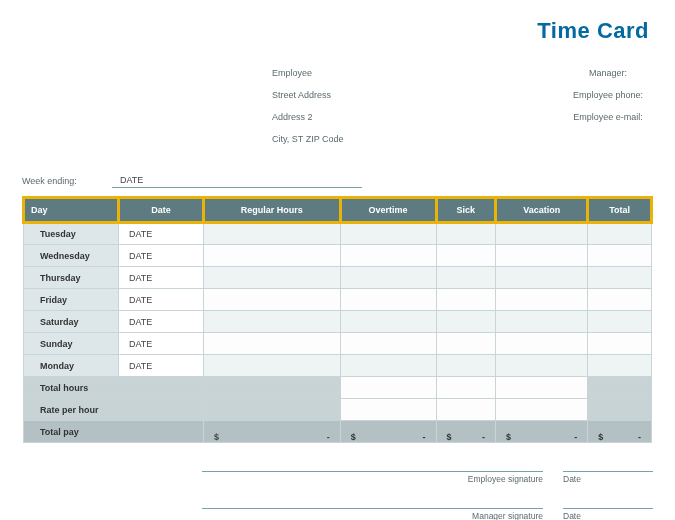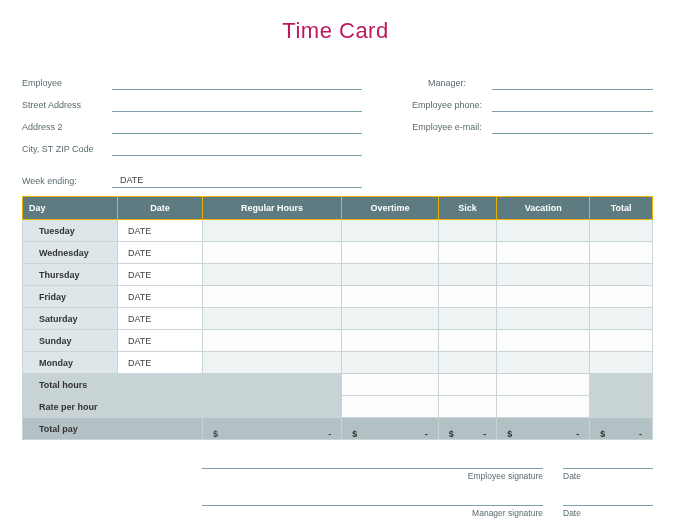--- a/index.html
+++ b/index.html
@@ -7,40 +7,41 @@
     width: 675px;
     height: 520px;
     background: #fff;
     font-family: Verdana, Geneva, sans-serif;
     font-size: 9px;
     color: #555b5e;
     padding: 18px 22px 0 22px;
     position: relative;
   }
   .title {
-    text-align: center;
+    text-align: right;
     font-size: 22px;
-    color: #be185d;
-    font-weight: 400;
+    color: #0369a1;
+    font-weight: 700;
     letter-spacing: 0.5px;
     margin-bottom: 24px;
     padding-right: 4px;
   }
   .header-fields {
     display: flex;
     gap: 40px;
     margin-bottom: 4px;
   }
   .col { flex: 1; }
   .col.left { flex: 0 0 340px; }
   .col.right { flex: 1; }
   .field-row {
     display: flex;
     align-items: flex-end;
     height: 22px;
+    flex-direction: column;
   }
   .field-label {
     font-size: 9px;
     color: #5a6a6e;
     width: 90px;
     flex-shrink: 0;
     padding-bottom: 2px;
   }
   .col.right .field-label { width: 90px; text-align: center; }
   .field-line {
@@ -71,21 +72,21 @@
     border-collapse: collapse;
     margin-top: 8px;
   }
   thead th {
     background: #5d7b80;
     color: #fff;
     font-size: 9px;
     font-weight: 700;
     padding: 6px 6px;
     text-align: center;
-    border: 1px solid #eab308;
+    border: 3px solid #eab308;
   }
   thead th:first-child { text-align: left; width: 95px; }
   thead th:nth-child(2) { width: 85px; }
   tbody td {
     border: 1px solid #c9d4d6;
     padding: 0;
     height: 22px;
     font-size: 9px;
   }
   tbody tr td:first-child {

